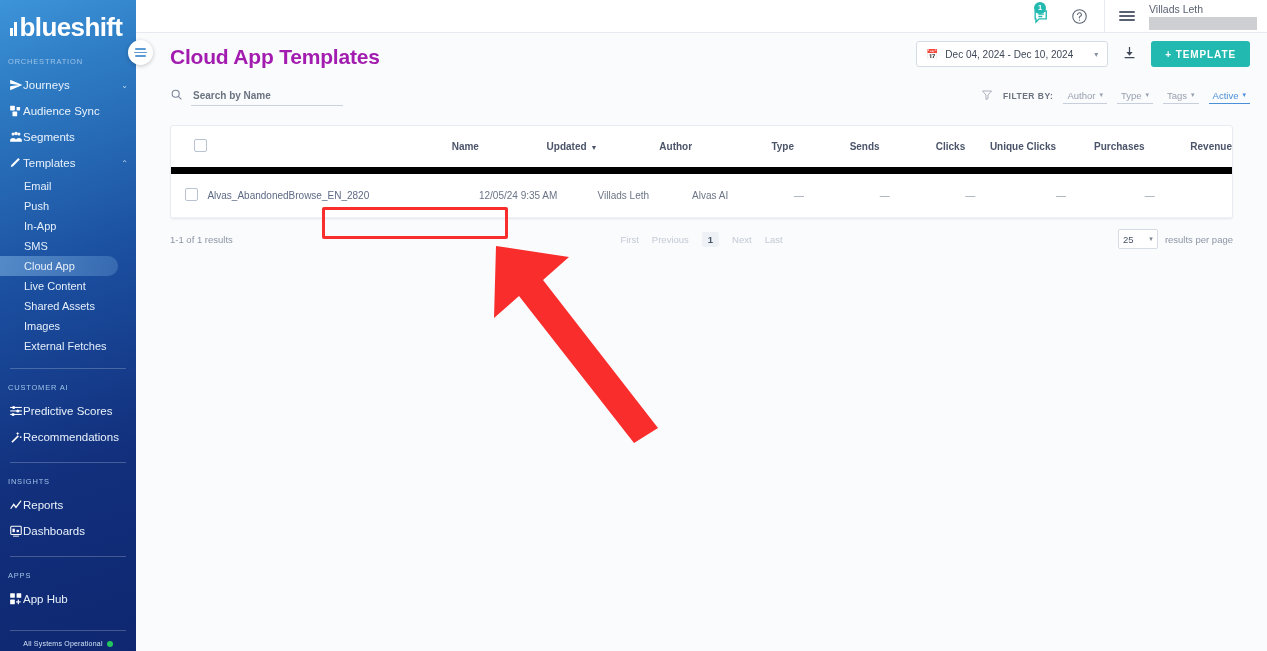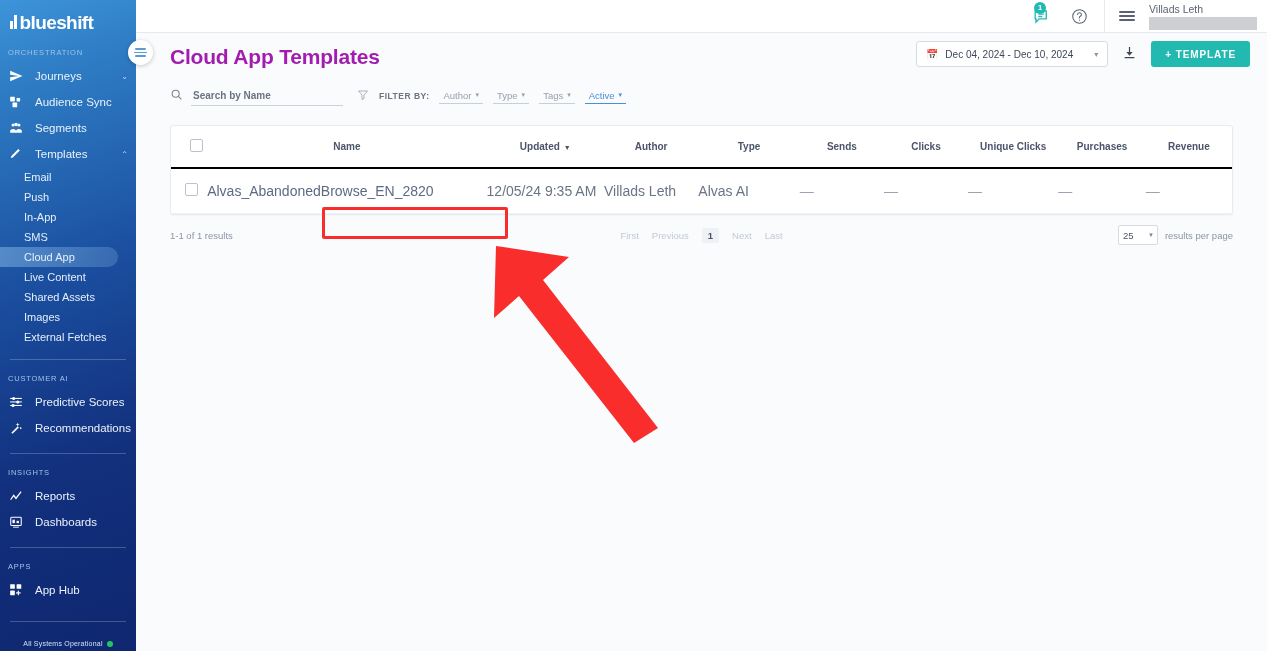--- a/index.html
+++ b/index.html
@@ -11,34 +11,34 @@
   .app { position: relative; width: 1267px; height: 651px; display: flex; }
 
   
   .sidebar {
     width: 136px; height: 651px; flex: 0 0 136px;
     background: linear-gradient(160deg, #3d94d9 0%, #2f7ec6 12%, #1b4fa0 42%, #12307d 70%, #0f2770 100%);
     position: relative; color: #ffffff; overflow: hidden;
   }
   .logo-wrap { padding: 12px 0 0 10px; }
   .logo {
-    font-size: 19px; font-weight: bold; letter-spacing: -0.6px;
+    font-size: 26px; font-weight: bold; letter-spacing: -0.6px;
     color: #ffffff; display: flex; align-items: baseline; gap: 1px;
   }
   .logo-bars { display: inline-flex; align-items: flex-end; gap: 1.5px; height: 14px; margin-right: 2px; }
   .logo-bars i { display: block; width: 2.5px; background: #fff; }
   .logo-bars i:nth-child(1) { height: 8px; }
   .logo-bars i:nth-child(2) { height: 14px; }
 
   .sec-label {
     font-size: 7.5px; letter-spacing: 0.8px; color: #9ec4e8;
     padding: 0 0 0 8px; margin: 14px 0 6px; text-transform: uppercase;
   }
   .nav-item {
-    display: flex; align-items: center; gap: 12px;
+    display: flex; align-items: center; gap: 0;
     height: 26px; padding: 0 8px; font-size: 11.5px; color: #e9f2fb;
     position: relative; cursor: pointer; text-align: center;
   }
   .nav-item .ico { width: 15px; height: 15px; flex: 0 0 15px; display: flex; align-items: center; justify-content: center; }
   .nav-item .ico svg { width: 14px; height: 14px; fill: #ffffff; }
   .nav-item .caret { margin-left: auto; font-size: 8px; color: #bcd8f2; }
   .sub-item {
     font-size: 11px; color: #e5effa; height: 20px;
     display: flex; align-items: center; padding-left: 24px; cursor: pointer;
     position: relative;
@@ -85,21 +85,21 @@
   .user-name { font-size: 10.5px; color: #5a6272; }
   .redact { height: 13px; background: #cdcfd2; margin-top: 2px; width: 108px; }
 
   .content { flex: 1; position: relative; padding: 0 17px; }
 
   .page-title {
     font-size: 21px; font-weight: bold; color: #a21caf;
     margin: 12px 0 0 17px; letter-spacing: -.2px;
   }
 
-  .toolbar-row { display: flex; align-items: center; margin: 14px 0 0 0; padding-left: 17px; height: 26px; }
+  .toolbar-row { display: flex; align-items: center; margin: 14px 0 0 0; padding-left: 17px; height: 26px; justify-content: space-between; }
   .search-wrap { display: flex; align-items: center; gap: 8px; }
   .search-ico svg { width: 13px; height: 13px; stroke: #7b8496; fill: none; stroke-width: 2; }
   .search-input {
     width: 152px; border: none; border-bottom: 1px solid #c9d2dd; background: transparent;
     font-size: 10.5px; color: #333; padding: 3px 2px 4px; outline: none;
     font-family: "Liberation Sans", sans-serif;
   }
   .search-input::placeholder { color: #6b7380; font-weight: bold; font-size: 10px; }
 
   .filter-group { display: flex; align-items: center; gap: 10px; margin-left: 14px; }
@@ -128,24 +128,24 @@
     letter-spacing: .9px; cursor: pointer; font-family: "Liberation Sans", sans-serif;
   }
 
   
   .table-card {
     margin: 16px 17px 0; background: #fff; border: 1px solid #e8ecf2; border-radius: 3px;
     box-shadow: 0 1px 2px rgba(20,40,80,.04);
   }
   table { width: 100%; border-collapse: collapse; }
   thead th {
-    font-size: 10px; font-weight: bold; color: #4b5469; text-align: center;
-    padding: 13px 0 13px 0; border-bottom: 2px solid #000000; white-space: nowrap;
-  }
-  tbody td { font-size: 14px; color: #6b7486; padding: 14px 0; border-bottom: 1px solid #eef1f5; }
+    font-size: 10px; font-weight: bold; color: #4b5469; text-align: right;
+    padding: 13px 0 13px 0; border-bottom: 7px solid #000000; white-space: nowrap;
+  }
+  tbody td { font-size: 10px; color: #6b7486; padding: 14px 0; border-bottom: 1px solid #eef1f5; }
   .c-check { width: 38px; padding-left: 14px !important; }
   .cb { width: 13px; height: 13px; border: 1.4px solid #b9c2d0; border-radius: 2px; display: inline-block; cursor: pointer; }
   .c-name { width: 290px; }
   .c-upd { width: 130px; }
   .c-auth { width: 105px; }
   .c-type { width: 115px; }
   .c-num { width: 95px; }
   .sort { font-size: 7px; margin-left: 4px; color: #4b5469; }
   .name-cell { color: #5d6a85; display: inline-block; padding: 0; cursor: pointer; }
   .dash { color: #9aa3b2; }

